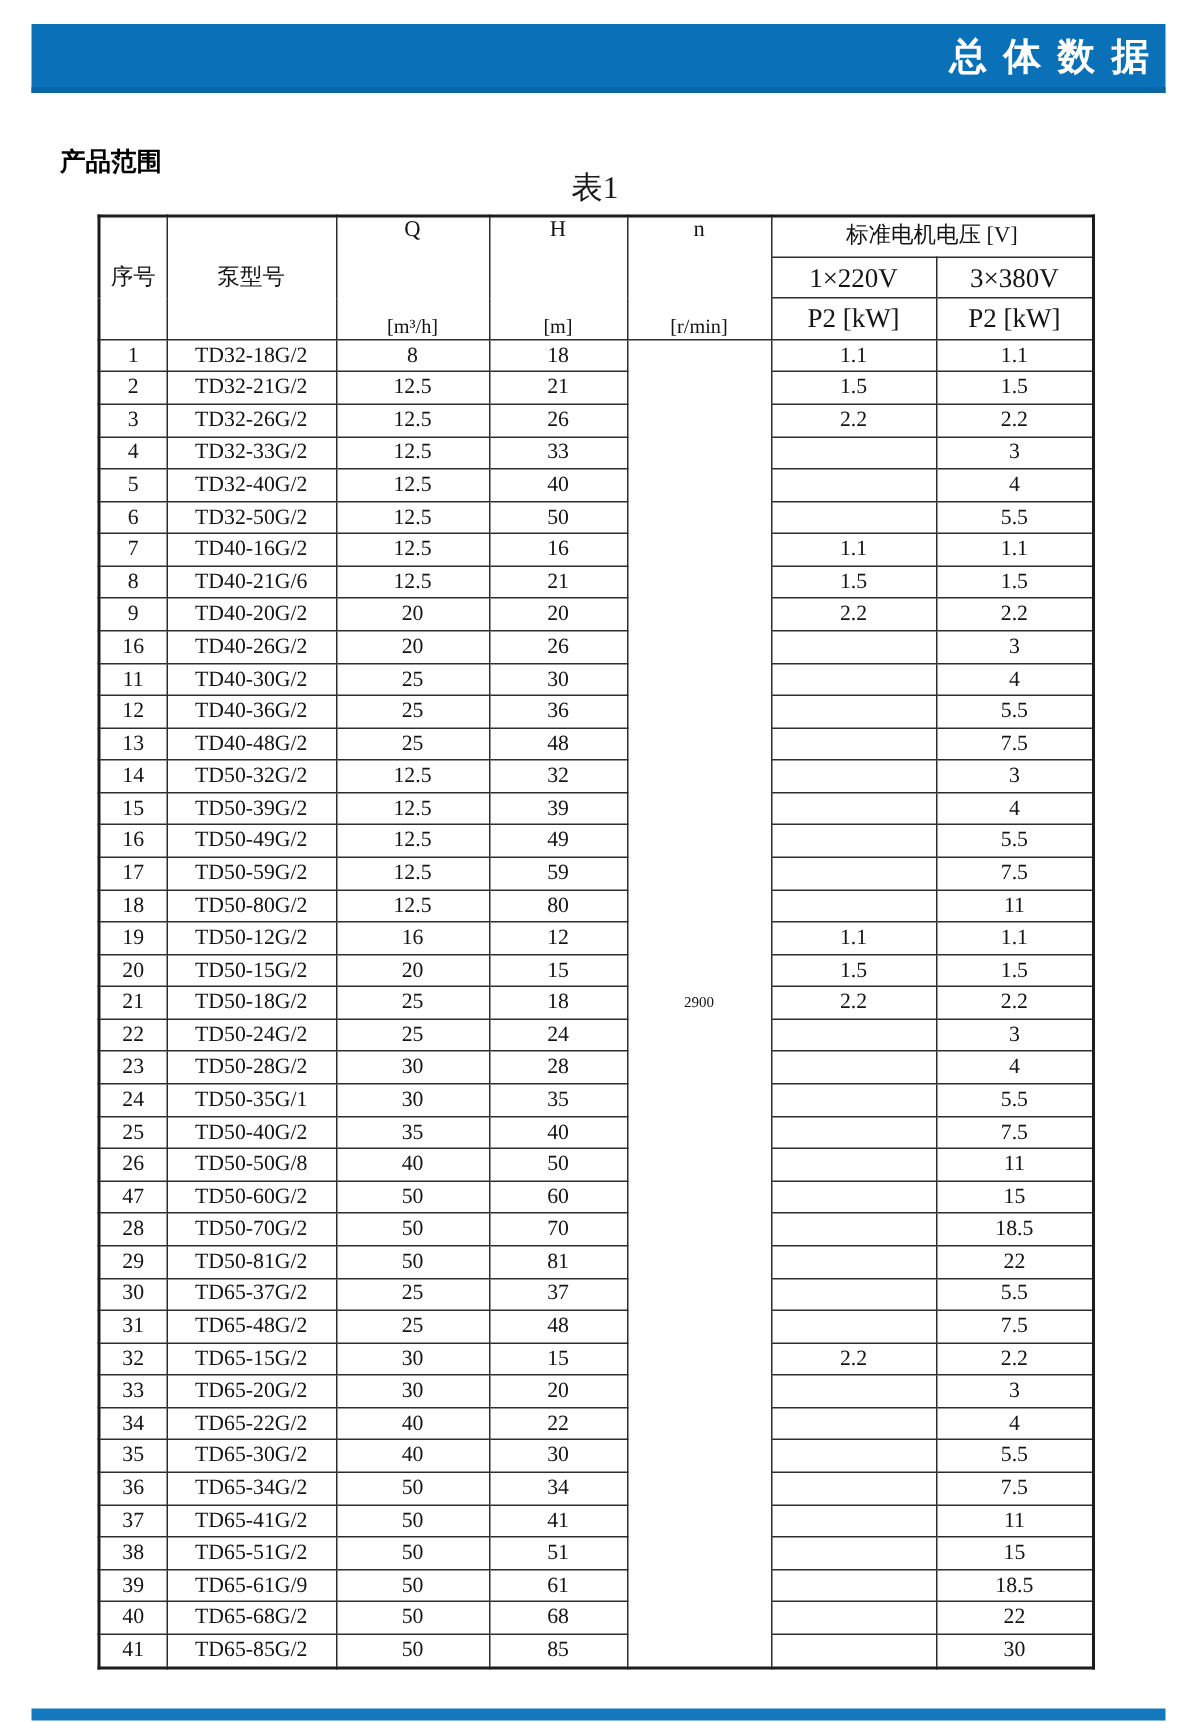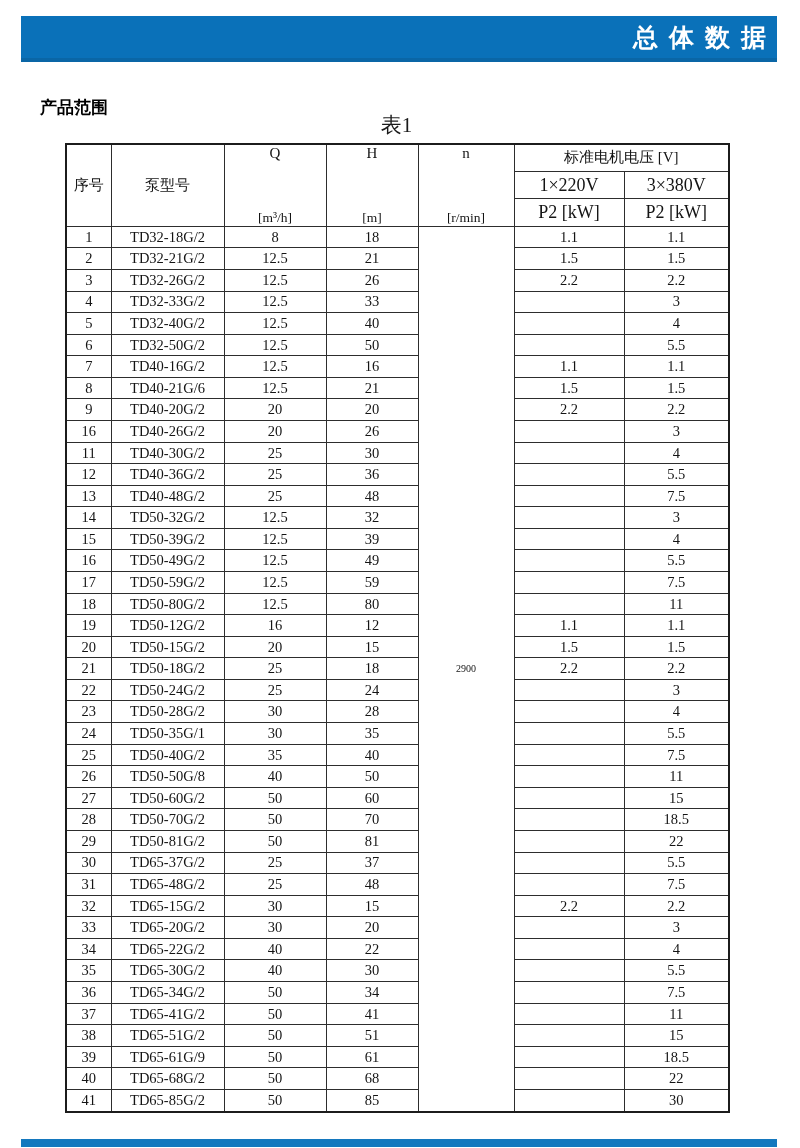--- a/index.html
+++ b/index.html
@@ -304,21 +304,21 @@
       </tr>
       <tr>
         <td>26</td>
         <td>TD50-50G/8</td>
         <td>40</td>
         <td>50</td>
         <td></td>
         <td>11</td>
       </tr>
       <tr>
-        <td>27</td>
+        <td>47</td>
         <td>TD50-60G/2</td>
         <td>50</td>
         <td>60</td>
         <td></td>
         <td>15</td>
       </tr>
       <tr>
         <td>28</td>
         <td>TD50-70G/2</td>
         <td>50</td>

